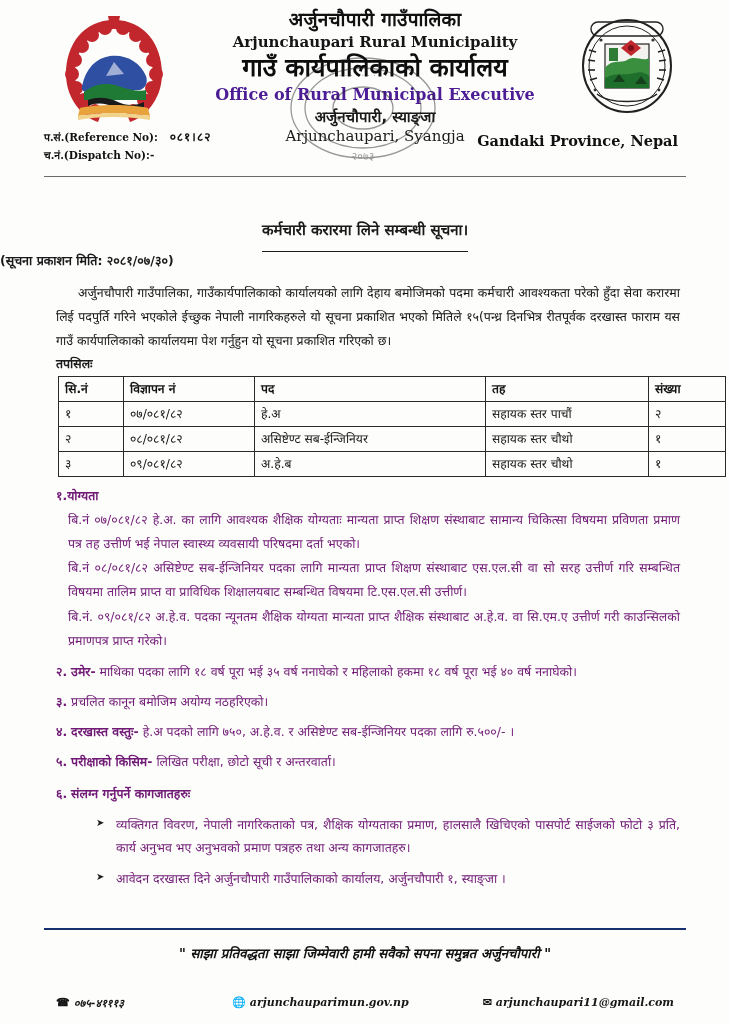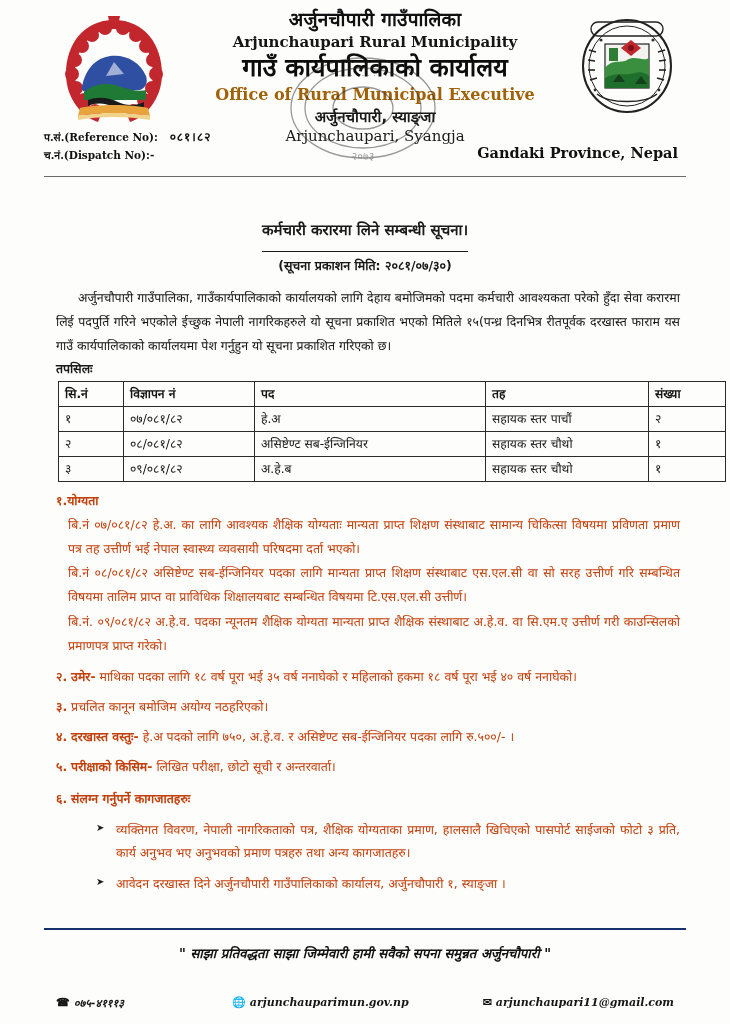--- a/index.html
+++ b/index.html
@@ -46,21 +46,21 @@
     font-size:15px; font-weight:600; color:#151515;
     line-height:1.3; margin-top:1px;
   }
   .np-title-big{
     font-family:"DejaVu Sans",sans-serif;
     font-size:25px; font-weight:700; line-height:1.2;
     margin-top:1px; color:#0d0d0d;
   }
   .en-title-big{
     font-family:"DejaVu Serif","Liberation Serif",serif;
-    font-size:16px; font-weight:700; color:#a16207;
+    font-size:16px; font-weight:700; color:#4c1d95;
     margin-top:2px;
   }
   .np-sub{
     font-family:"DejaVu Sans",sans-serif;
     font-size:15px; font-weight:600; margin-top:2px;
   }
   .en-sub{
     font-family:"DejaVu Serif","Liberation Serif",serif;
     font-size:15px; font-weight:500; margin-top:1px;
   }
@@ -70,21 +70,21 @@
     font-family:"DejaVu Serif","Liberation Serif",serif;
     font-size:10.5px; font-weight:700; line-height:1.55;
     color:#111;
   }
   .ref-block .refnum{
     font-family:"DejaVu Sans",sans-serif;
     font-size:12px; font-weight:700; letter-spacing:1px;
     margin-left:8px;
   }
   .province{
-    position:absolute; right:52px; top:144px;
+    position:absolute; right:52px; top:132px;
     font-family:"DejaVu Serif","Liberation Serif",serif;
     font-size:14.5px; font-weight:600; color:#111;
   }
 
   
   .stamp{
     position:absolute; left:268px; top:52px;
     width:190px; height:118px;
     opacity:.52;
     pointer-events:none;
@@ -101,24 +101,23 @@
     text-align:center;
   }
   .doc-title{
     display:inline-block;
     font-family:"DejaVu Sans",sans-serif;
     font-size:15px; font-weight:700;
     border-bottom:1.6px solid #1b1b1b;
     padding-bottom:12px;
   }
   .doc-date{
-    text-align:center;
+    text-align:left;
     font-family:"DejaVu Sans",sans-serif;
     font-size:12.5px; font-weight:600;
-    margin-top:5px;
   }
 
   
   .body-wrap{
     padding:0 50px 0 56px;
     margin-top:12px;
   }
   .para{
     font-family:"DejaVu Sans",sans-serif;
     font-size:12.4px;
@@ -160,21 +159,21 @@
   .c-post{width:218px;}
   .c-level{width:150px;}
   .c-qty{width:64px;}
   td.c-sn, td.c-qty{ }
 
   
   .sec{
     font-family:"DejaVu Sans",sans-serif;
     font-size:12.4px;
     line-height:1.95;
-    color:#c2410c;
+    color:#701a75;
     margin-top:7px;
   }
   .sec-head{font-weight:700;}
   .sec-para{
     text-align:justify;
     padding-left:12px;
   }
   .num-item{
     margin-top:6px;
     text-align:justify;

